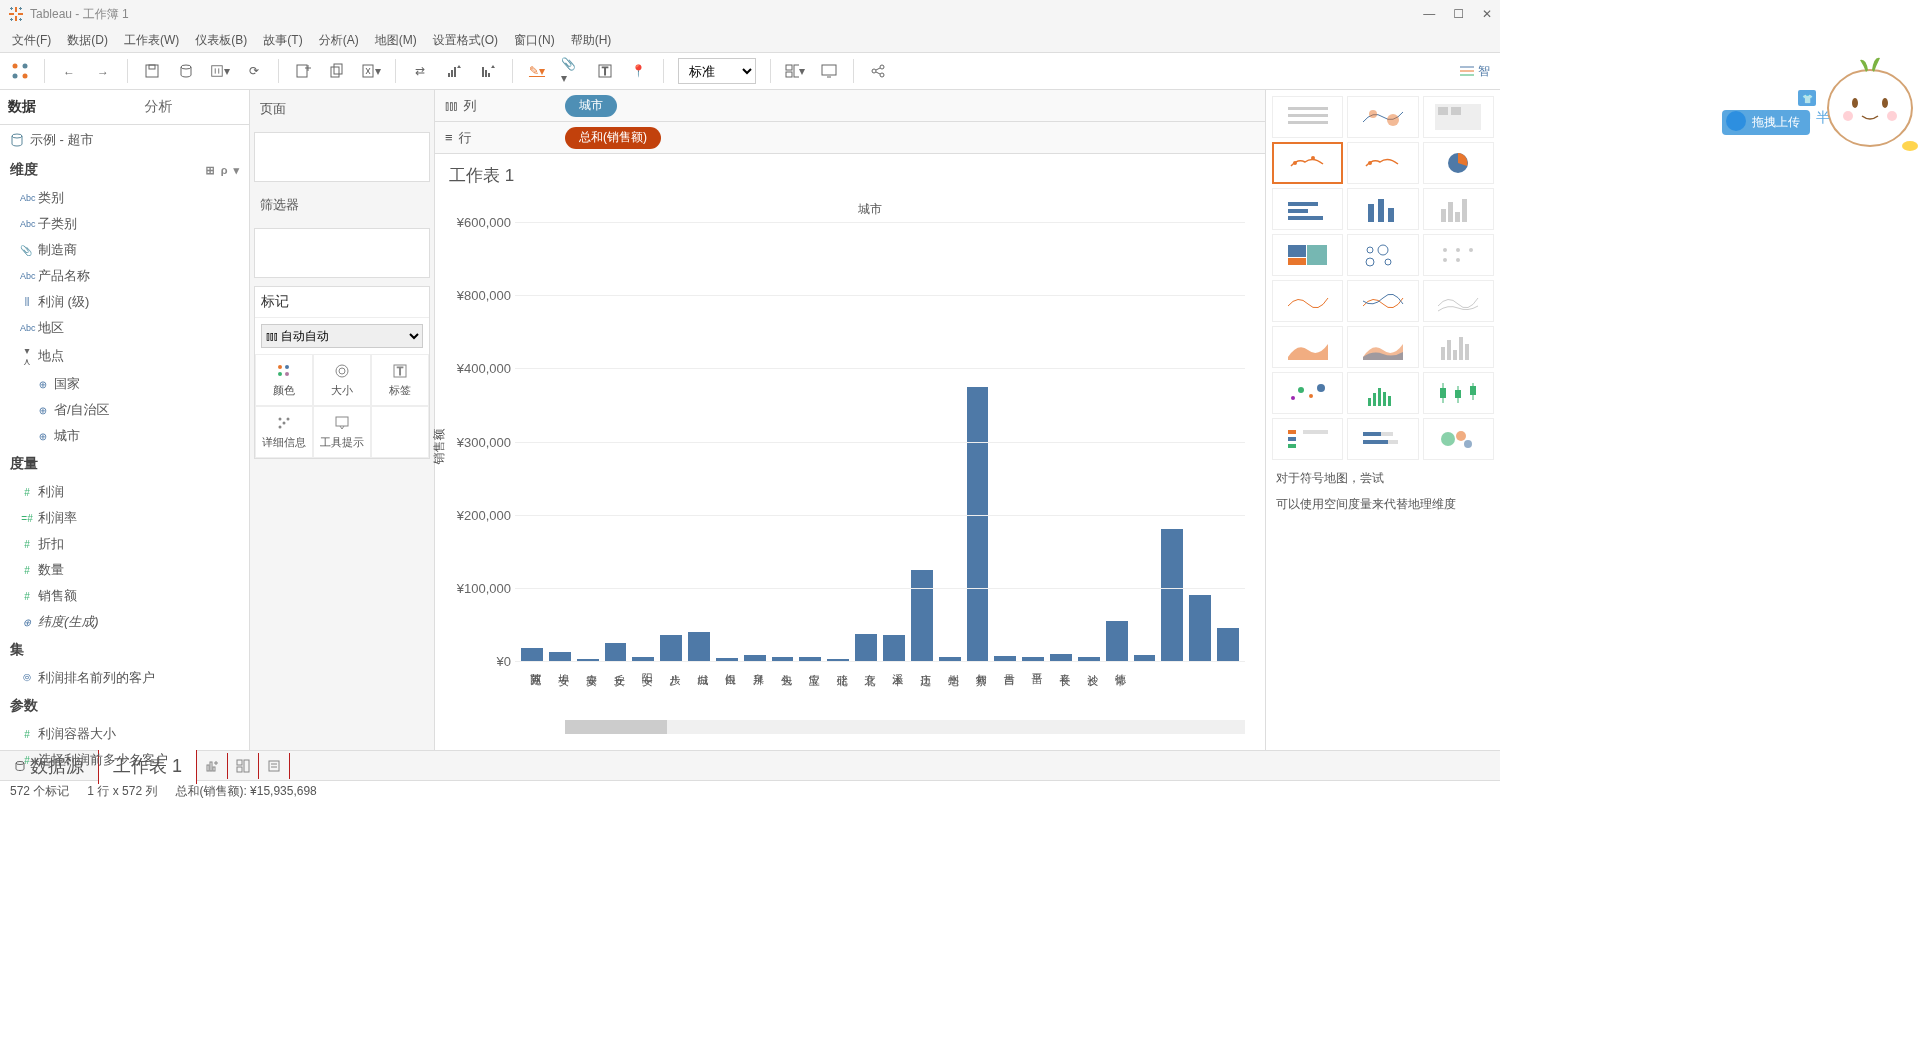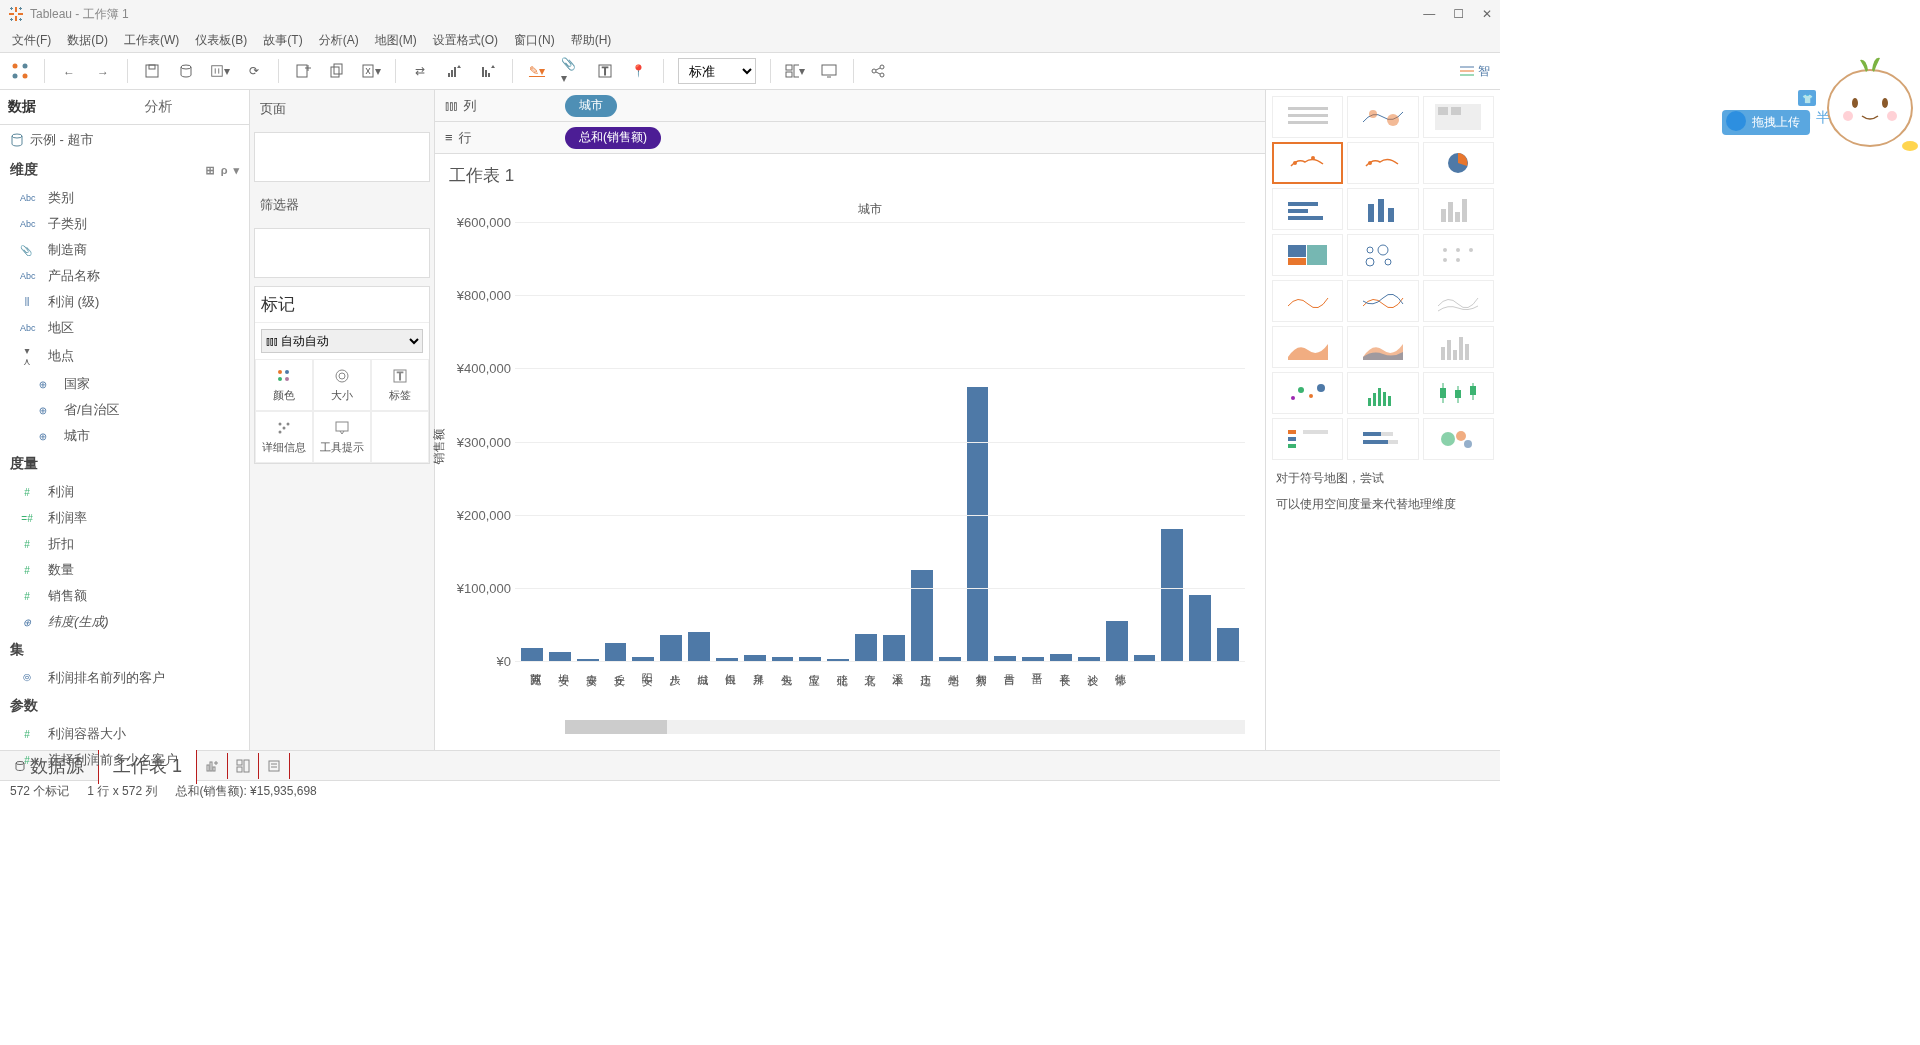--- a/index.html
+++ b/index.html
@@ -15,41 +15,41 @@
 .toolbar select { height: 26px; border: 1px solid #ccc; padding: 0 24px 0 6px; font-size: 13px; background: #fff; }
 .main { display: flex; height: 660px; }
 .leftpanel { width: 250px; border-right: 1px solid #ddd; background: #fff; display: flex; flex-direction: column; }
 .tabs { display: flex; border-bottom: 1px solid #ddd; gap: 24px; }
 .tabs .tab { flex: 1; padding: 8px; text-align: left; font-size: 14px; color: #666; cursor: default; }
 .tabs .tab.active { font-weight: bold; color: #333; }
 .datasource { padding: 6px 10px; display: flex; align-items: center; gap: 6px; font-size: 13px; color: #555; }
 .section-header { padding: 6px 10px; font-size: 14px; color: #444; font-weight: bold; display: flex; align-items: center; }
 .section-header .icons { margin-left: auto; color: #888; font-size: 11px; display: flex; gap: 6px; }
 .field-list { overflow-y: auto; flex: 0 0 auto; }
-.field-item { padding: 4px 10px 4px 20px; display: flex; align-items: center; gap: 14px; font-size: 13px; color: #555; cursor: default; }
+.field-item { padding: 4px 10px 4px 20px; display: flex; align-items: center; gap: 4px; font-size: 13px; color: #555; cursor: default; }
 .field-item.indent { padding-left: 36px; }
 .field-icon { width: 14px; text-align: center; font-size: 10px; color: #4e79a7; }
 .field-icon.green { color: #3cb371; }
 .leftpanel { position: relative; }
 .shelves { width: 185px; border-right: 1px solid #ddd; background: #f5f5f5; display: flex; flex-direction: column; }
 .shelf { background: #fff; border: 1px solid #ddd; margin: 4px; padding: 6px; font-size: 13px; color: #555; }
 .shelf.title { border: none; background: transparent; font-weight: normal; }
 .shelf.box { min-height: 50px; }
 .marks-card { background: #fff; border: 1px solid #ddd; margin: 4px; }
-.marks-card .mtitle { padding: 6px; border-bottom: 1px solid #eee; font-size: 17px; }
+.marks-card .mtitle { padding: 6px; border-bottom: 1px solid #eee; font-size: 14px; }
 .marks-card select { width: calc(100% - 12px); margin: 6px; height: 24px; border: 1px solid #ccc; font-size: 12px; }
 .marks-grid { display: grid; grid-template-columns: repeat(3, 1fr); }
 .mark-btn { height: 52px; border: 1px solid #eee; display: flex; flex-direction: column; align-items: center; justify-content: center; gap: 3px; font-size: 11px; color: #555; cursor: default; }
 .mark-btn .micon { font-size: 16px; color: #888; }
 .viz { flex: 1; display: flex; flex-direction: column; background: #fff; }
 .shelf-row { display: flex; align-items: center; height: 32px; border-bottom: 1px solid #ddd; background: #f9f9f9; }
 .shelf-row .label { width: 130px; padding-left: 10px; font-size: 13px; color: #555; display: flex; align-items: center; gap: 6px; }
 .pill { height: 22px; border-radius: 11px; padding: 0 14px; display: flex; align-items: center; font-size: 12px; color: #fff; }
 .pill.blue { background: #4e8fb5; }
-.pill.green { background: #4c1d95; }
+.pill.green { background: #c2410c; }
 .viztitle { padding: 10px 14px; font-size: 17px; color: #555; }
 .chart-container { flex: 1; position: relative; padding: 0 10px 0 50px; }
 .chart-header { text-align: center; font-size: 12px; color: #555; padding: 4px; }
 .chartarea { position: relative; height: 440px; border-bottom: 1px solid #aaa; margin-left: 30px; margin-right: 10px;}
 .ylabel { position: absolute; left: 4px; top: 50%; transform: rotate(-90deg) translateX(50%); transform-origin: left; font-size: 12px; color: #555; }
 .ytick { position: absolute; right: calc(100% + 4px); font-size: 13px; color: #666; transform: translateY(50%); white-space: nowrap; }
 .gridline { position: absolute; left: 0; right: 0; border-top: 1px solid #eee; }
 .bars { position: absolute; left: 0; right: 0; bottom: 0; top: 0; display: flex; align-items: flex-end; gap: 6px; padding: 0 6px; }
 .bar { flex: 1; background: #4e79a7; min-width: 4px; }
 .xlabels { display: flex; gap: 6px; padding: 4px 6px 0 36px; margin-right: 10px;}

